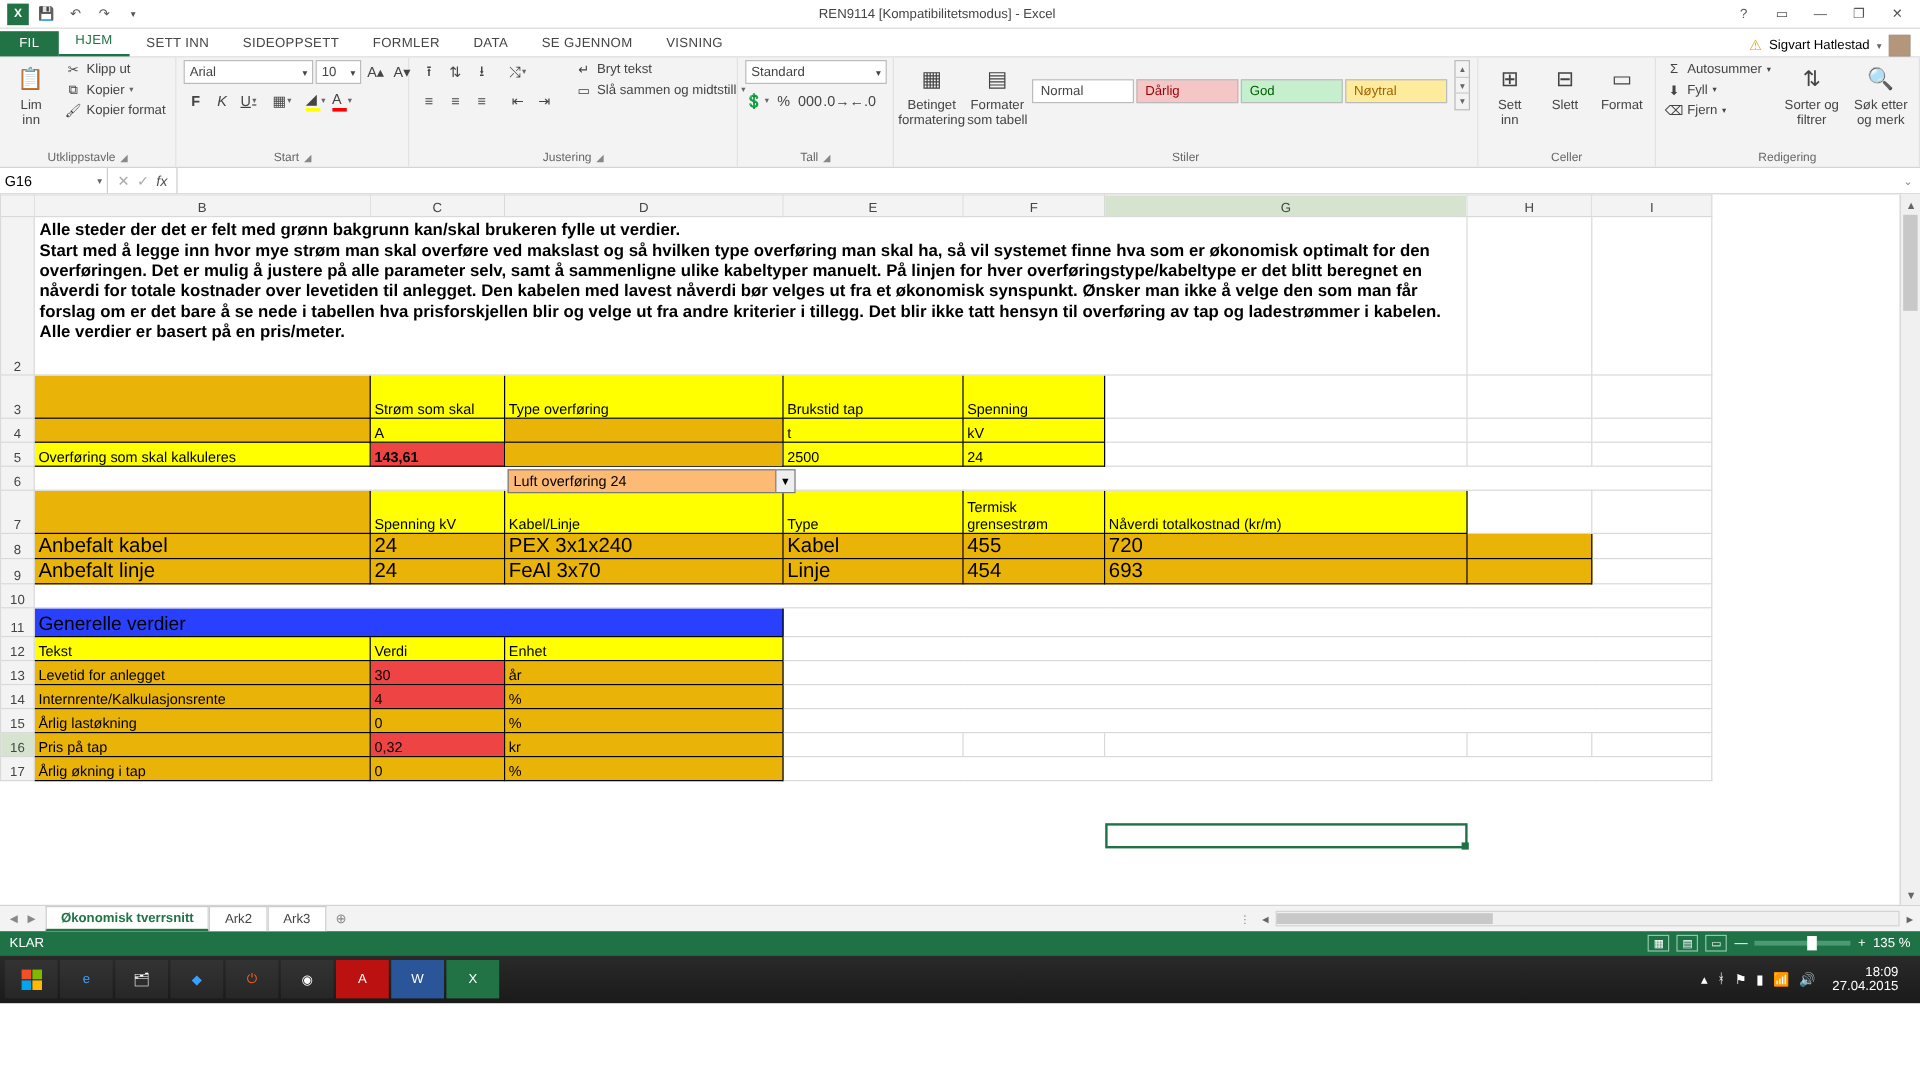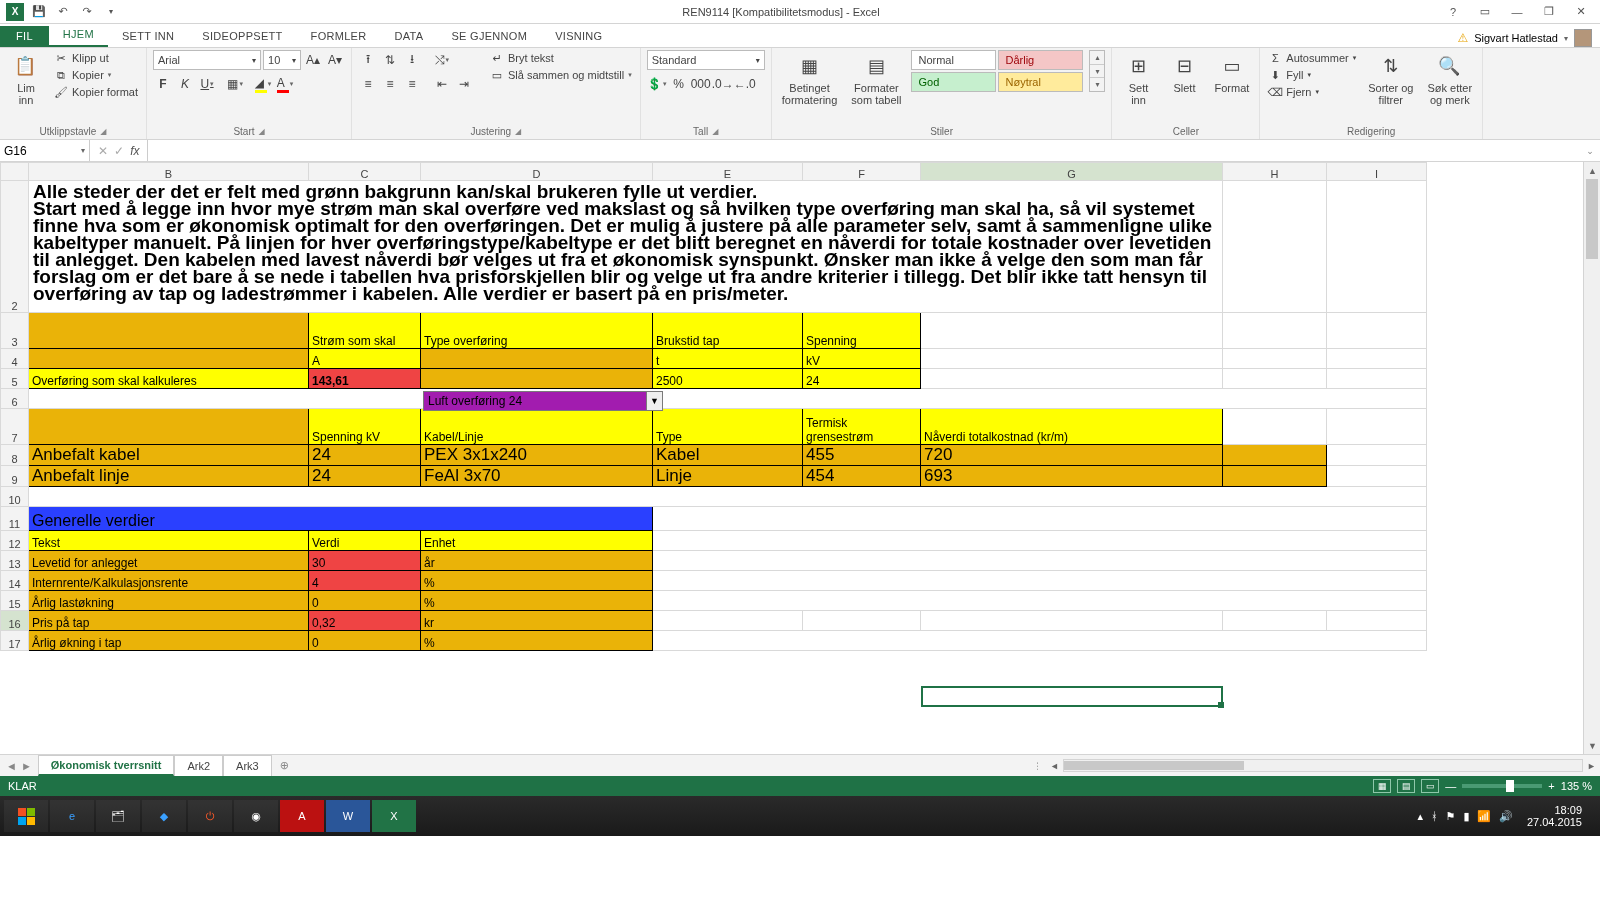--- a/index.html
+++ b/index.html
@@ -75,32 +75,32 @@
   table.grid .rowhdr.sel-row { background: #d5e3cf; }
   .corner { background: #f3f3f3; width: 28px; }
 
   
   .cB { width: 280px; } .cC { width: 112px; } .cD { width: 232px; }
   .cE { width: 150px; } .cF { width: 118px; } .cG { width: 302px; }
   .cH { width: 104px; } .cI { width: 100px; }
 
   
   .instr td { border: 1px solid #d9d9d9; }
-  .instr .txt { font-family: Verdana, sans-serif; font-weight: bold; font-size: 19px; line-height: 17px; white-space: normal; padding: 2px 4px; }
+  .instr .txt { font-family: Verdana, sans-serif; font-weight: bold; font-size: 14px; line-height: 17px; white-space: normal; padding: 2px 4px; }
   .yellow { background: #eab308; }
   .yellow-b { background: #ffff00; font-weight: bold; }
   .deepgreen { background: #ef4444; color: #000; }
   .blackbox { border: 1.5px solid #000 !important; }
   .blueh { background: #2a40ff; color: #000; font-family: Verdana, sans-serif; font-weight: bold; font-size: 16px; text-align: center; }
   .big { font-family: Verdana, sans-serif; font-weight: bold; font-size: 17px; }
   .big-red { color: #ff0000; }
   .big-green { color: #007a00; }
   .ra { text-align: right; }
   .ca { text-align: center; }
-  .v-dropdown { position: absolute; background: #a21caf; border: 1px solid #7a7a7a; font-size: 12px; display: flex; align-items: center; padding: 0 4px; }
+  .v-dropdown { position: absolute; background: #fdba74; border: 1px solid #7a7a7a; font-size: 12px; display: flex; align-items: center; padding: 0 4px; }
   .v-dropdown .dd-btn { position: absolute; right: -17px; top: -1px; width: 17px; height: calc(100% + 2px); border: 1px solid #7a7a7a; background: #efefef; display: flex; align-items: center; justify-content: center; font-size: 9px; }
 
   
   .sel-cell { position: absolute; border: 2px solid #1f7246; pointer-events: none; }
   .sel-cell::after { content: ""; position: absolute; right: -3px; bottom: -3px; width: 6px; height: 6px; background: #1f7246; }
 
   
   .vscroll { width: 17px; background: #f0f0f0; border-left: 1px solid #d4d4d4; display: flex; flex-direction: column; }
   .vscroll .arrow, .hscroll .arrow { height: 17px; width: 17px; display: flex; align-items: center; justify-content: center; font-size: 9px; color: #666; }
   .vscroll .track { flex: 1; position: relative; }
@@ -303,21 +303,21 @@
       <div class="big-btn">
         <div class="ic">▦</div>
         <div class="lbl">Betinget
 formatering</div>
       </div>
       <div class="big-btn">
         <div class="ic">▤</div>
         <div class="lbl">Formater
 som tabell</div>
       </div>
-      <div style="display:flex;flex-direction:column;gap:2px;">
+      <div style="display:flex;flex-direction:row;gap:2px;margin-top:16px;">
         <div style="display:flex;gap:2px;">
           <div class="stylecell style-normal">Normal</div>
           <div class="stylecell style-bad">Dårlig</div>
         </div>
         <div style="display:flex;gap:2px;">
           <div class="stylecell style-good">God</div>
           <div class="stylecell style-neutral">Nøytral</div>
         </div>
       </div>
       <div class="style-scroll">

